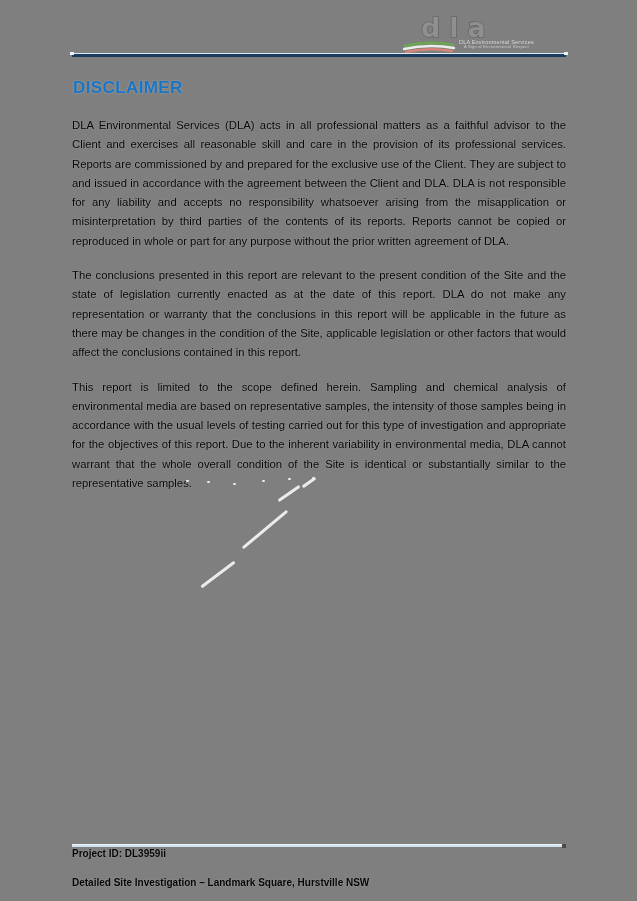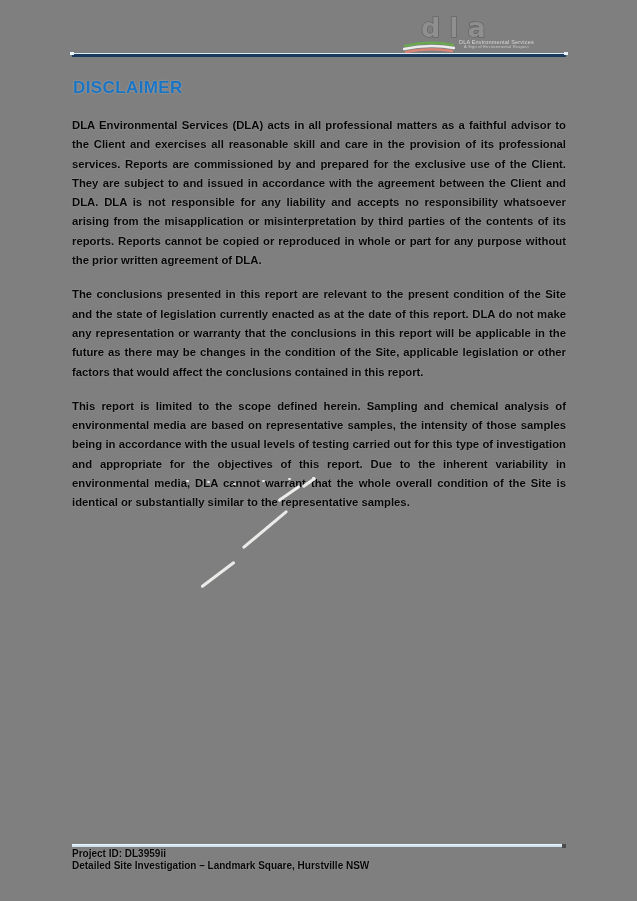--- a/index.html
+++ b/index.html
@@ -51,40 +51,40 @@
   }
 
   
   .content{
     position:absolute;left:72px;top:116px;width:494px;
     font-size:11.3px;line-height:19.3px;
     color:#060606;
     text-align:justify;
     text-shadow:0 0 1.5px rgba(255,255,255,.3);
   }
-  .content p{margin:0 0 15px 0;font-weight:bold;}
+  .content p{margin:0 0 15px 0;}
 
   
   .dash{position:absolute;height:3px;border-radius:2px;background:#ebebe9;}
   .speck{position:absolute;width:3px;height:2px;background:#e9e9e7;border-radius:1px;}
 
   
   .footer-rule{
     position:absolute;left:72px;top:844px;width:494px;height:2px;
     background:#cfe3ee;border-top:1px solid #eef7fb;
   }
   .footer-rule .cap{position:absolute;right:0;top:-1px;width:4px;height:4px;background:#4a4a4a;}
   .footer{
     position:absolute;left:72px;top:848px;width:494px;
     font-size:10px;font-weight:bold;color:#050505;
     text-shadow:0 0 1.5px rgba(255,255,255,.3);
   }
   .footer .row1{display:flex;}
   .footer .pageno{padding-right:24px;}
-  .footer .row2{margin-top:1px;}
+  .footer .row2{margin-top:18px;}
 </style>
 </head>
 <body>
 
 <div class="page">
 
   <div class="logo">
     <svg class="wordmark" width="140" height="30" viewBox="0 0 140 30">
       <text x="2" y="25">dla</text>
     </svg>

